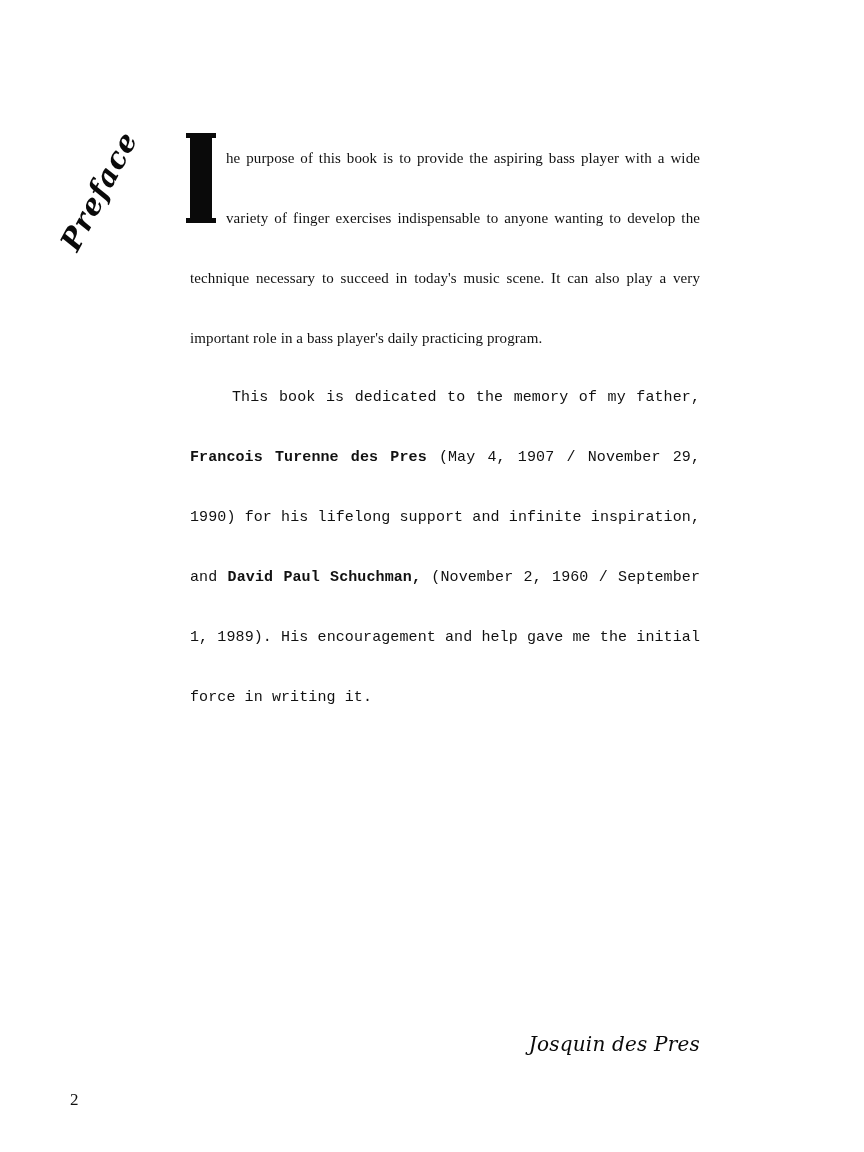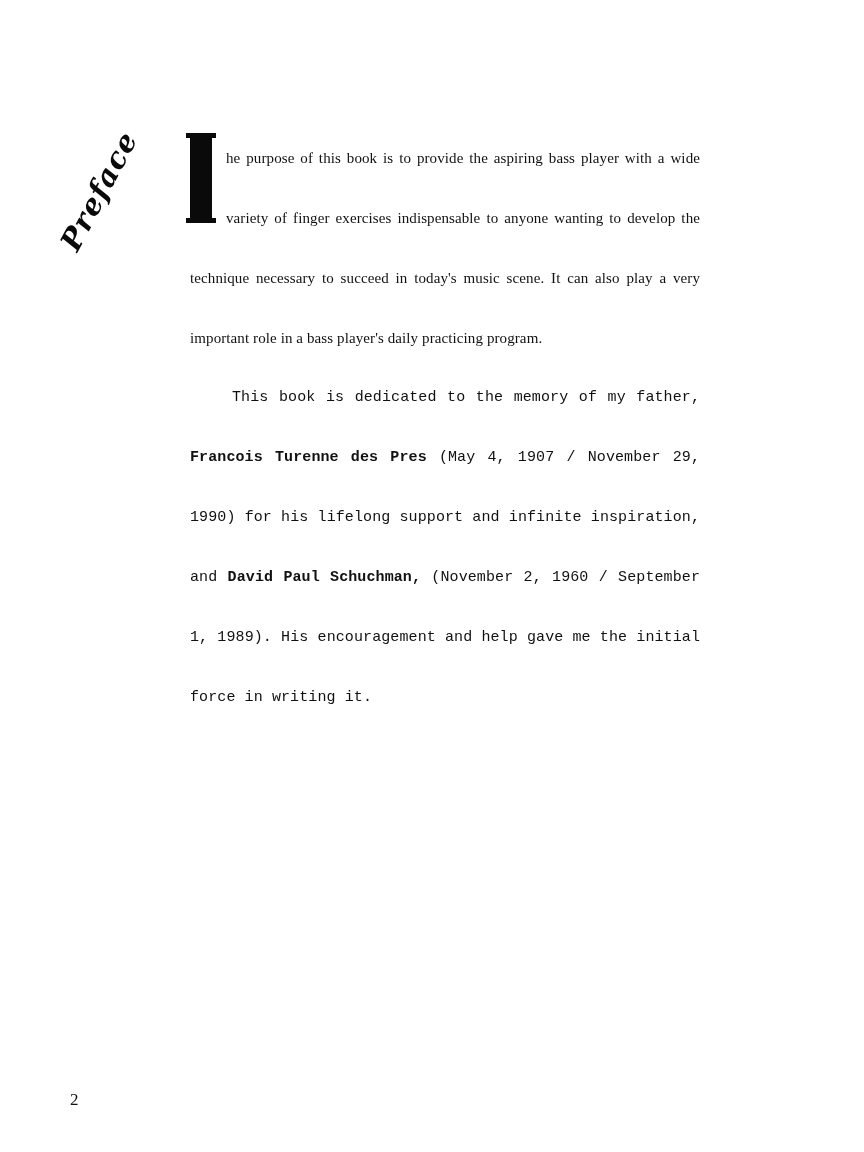--- a/index.html
+++ b/index.html
@@ -122,16 +122,17 @@
 
   <div class="body-column">
 
     <div class="drop-cap" title="T"></div>
 
     <p class="para" id="para-1"><span>he purpose of this book is to provide the aspiring bass player with a wide variety of finger exercises indispensable to anyone wanting to develop the technique necessary to succeed in today's music scene.  It can also play a very important role in a bass player's daily practicing program.</span></p>
     <p class="para indent" id="para-2"><span>This book is dedicated to the memory of my father, </span><span class="b">Francois Turenne des Pres</span><span> (May 4, 1907 / November 29, 1990) for his lifelong support and infinite inspiration,  and </span><span class="b">David Paul Schuchman,</span><span>  (November 2, 1960 / September 1, 1989). His encouragement and help gave me the initial force in writing it.</span></p>
 
   </div>
 
+  <div class="signature">Josquin des Pres</div>
 
   <div class="page-number">2</div>
 
 </div>
 
 </body></html>

